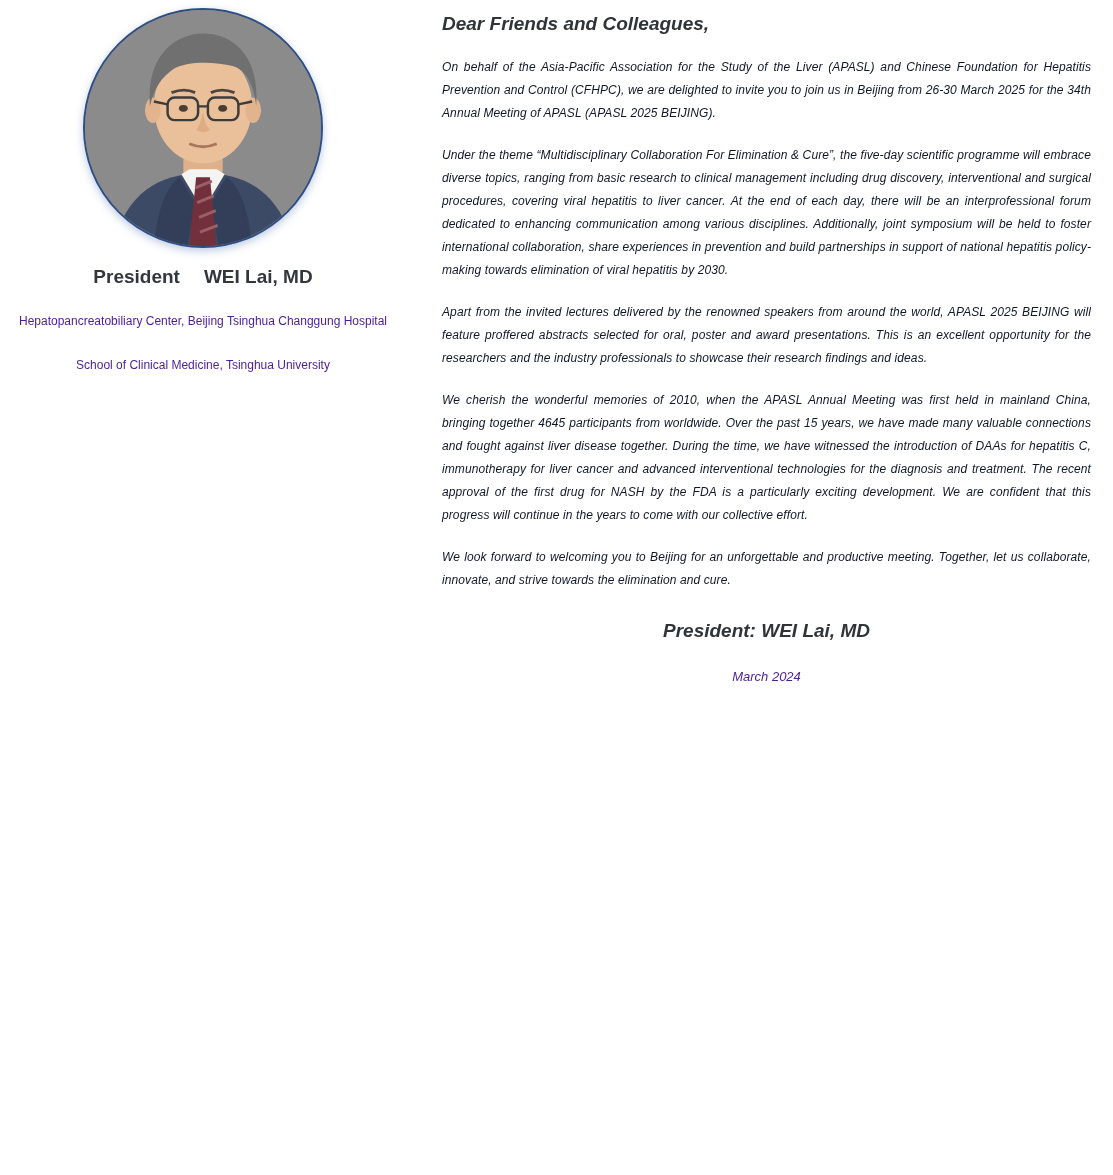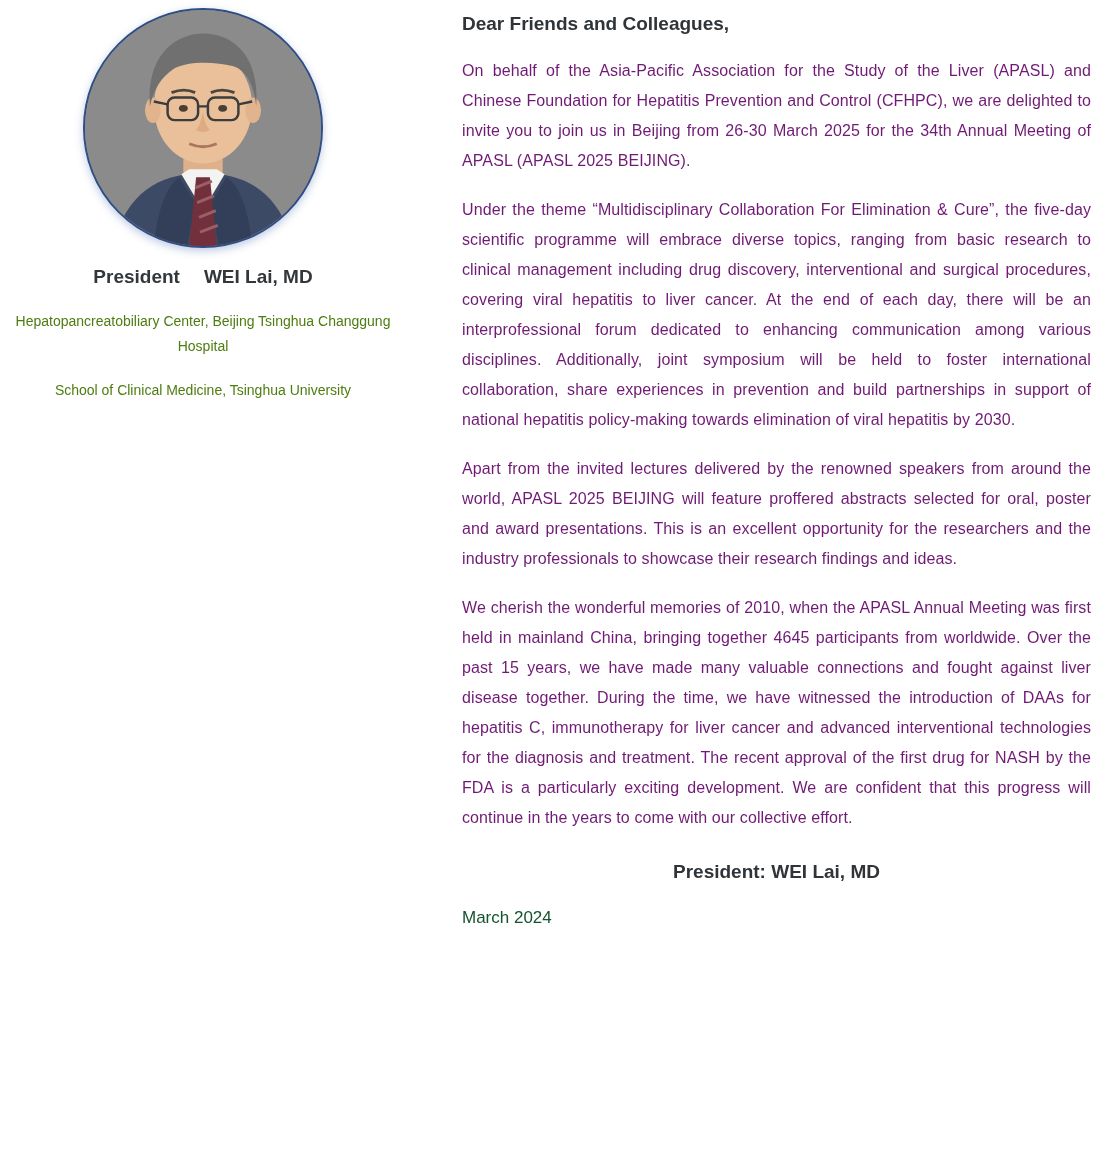--- a/index.html
+++ b/index.html
@@ -42,60 +42,61 @@
     justify-content: center;
     gap: 24px;
     font-size: 19px;
     font-weight: bold;
     color: #32373c;
     line-height: 26px;
   }
   .affiliation {
     max-width: 380px;
     margin: 19px auto 0;
-    font-size: 14px;
+    font-size: 12px;
     line-height: 25px;
-    color: #4d7c0f;
+    color: #4c1d95;
   }
   .affiliation.second { }
 
   
   .letter-col {
     flex: 1;
-    margin-left: 56px;
+    margin-left: 36px;
     min-width: 0;
+    font-style: italic;
   }
   .salutation {
     margin: 2px 0 0;
     font-size: 19px;
     font-weight: bold;
     color: #2f3439;
     line-height: 27px;
   }
   .letter-col p.body-para {
     margin: 19px 0 0;
-    font-size: 16px;
-    line-height: 30px;
-    color: #701a75;
+    font-size: 12px;
+    line-height: 23px;
+    color: #0f172a;
     text-align: justify;
     letter-spacing: 0.1px;
   }
   .signature {
     margin-top: 26px;
     text-align: center;
     font-size: 19px;
     font-weight: bold;
     color: #2f3439;
     line-height: 26px;
   }
   .letter-date {
     margin-top: 20px;
-    text-align: left;
-    font-size: 17px;
-    color: #14532d;
+    text-align: center;
+    font-size: 13px;
+    color: #4c1d95;
     line-height: 26px;
   }
 </style>
 </head>
 <body>
 
 <div class="page">
 
   <div class="profile-col">
     <div class="photo-ring">
@@ -147,18 +148,19 @@
     <div class="affiliation second">School of Clinical Medicine, Tsinghua University</div>
   </div>
 
   <div class="letter-col">
     <h2 class="salutation">Dear Friends and Colleagues,</h2>
 
     <p class="body-para">On behalf of the Asia-Pacific Association for the Study of the Liver (APASL) and Chinese Foundation for Hepatitis Prevention and Control (CFHPC), we are delighted to invite you to join us in Beijing from 26-30 March 2025 for the 34th Annual Meeting of APASL (APASL 2025 BEIJING).</p>
     <p class="body-para">Under the theme “Multidisciplinary Collaboration For Elimination &amp; Cure”, the five-day scientific programme will embrace diverse topics, ranging from basic research to clinical management including drug discovery, interventional and surgical procedures, covering viral hepatitis to liver cancer. At the end of each day, there will be an interprofessional forum dedicated to enhancing communication among various disciplines. Additionally, joint symposium will be held to foster international collaboration, share experiences in prevention and build partnerships in support of national hepatitis policy-making towards elimination of viral hepatitis by 2030.</p>
     <p class="body-para">Apart from the invited lectures delivered by the renowned speakers from around the world, APASL 2025 BEIJING will feature proffered abstracts selected for oral, poster and award presentations. This is an excellent opportunity for the researchers and the industry professionals to showcase their research findings and ideas.</p>
     <p class="body-para">We cherish the wonderful memories of 2010, when the APASL Annual Meeting was first held in mainland China, bringing together 4645 participants from worldwide. Over the past 15 years, we have made many valuable connections and fought against liver disease together. During the time, we have witnessed the introduction of DAAs for hepatitis C, immunotherapy for liver cancer and advanced interventional technologies for the diagnosis and treatment. The recent approval of the first drug for NASH by the FDA is a particularly exciting development. We are confident that this progress will continue in the years to come with our collective effort.</p>
+    <p class="body-para">We look forward to welcoming you to Beijing for an unforgettable and productive meeting. Together, let us collaborate, innovate, and strive towards the elimination and cure.</p>
 
     <div class="signature">President: WEI Lai, MD</div>
     <div class="letter-date">March 2024</div>
   </div>
 
 </div>
 
 </body></html>

